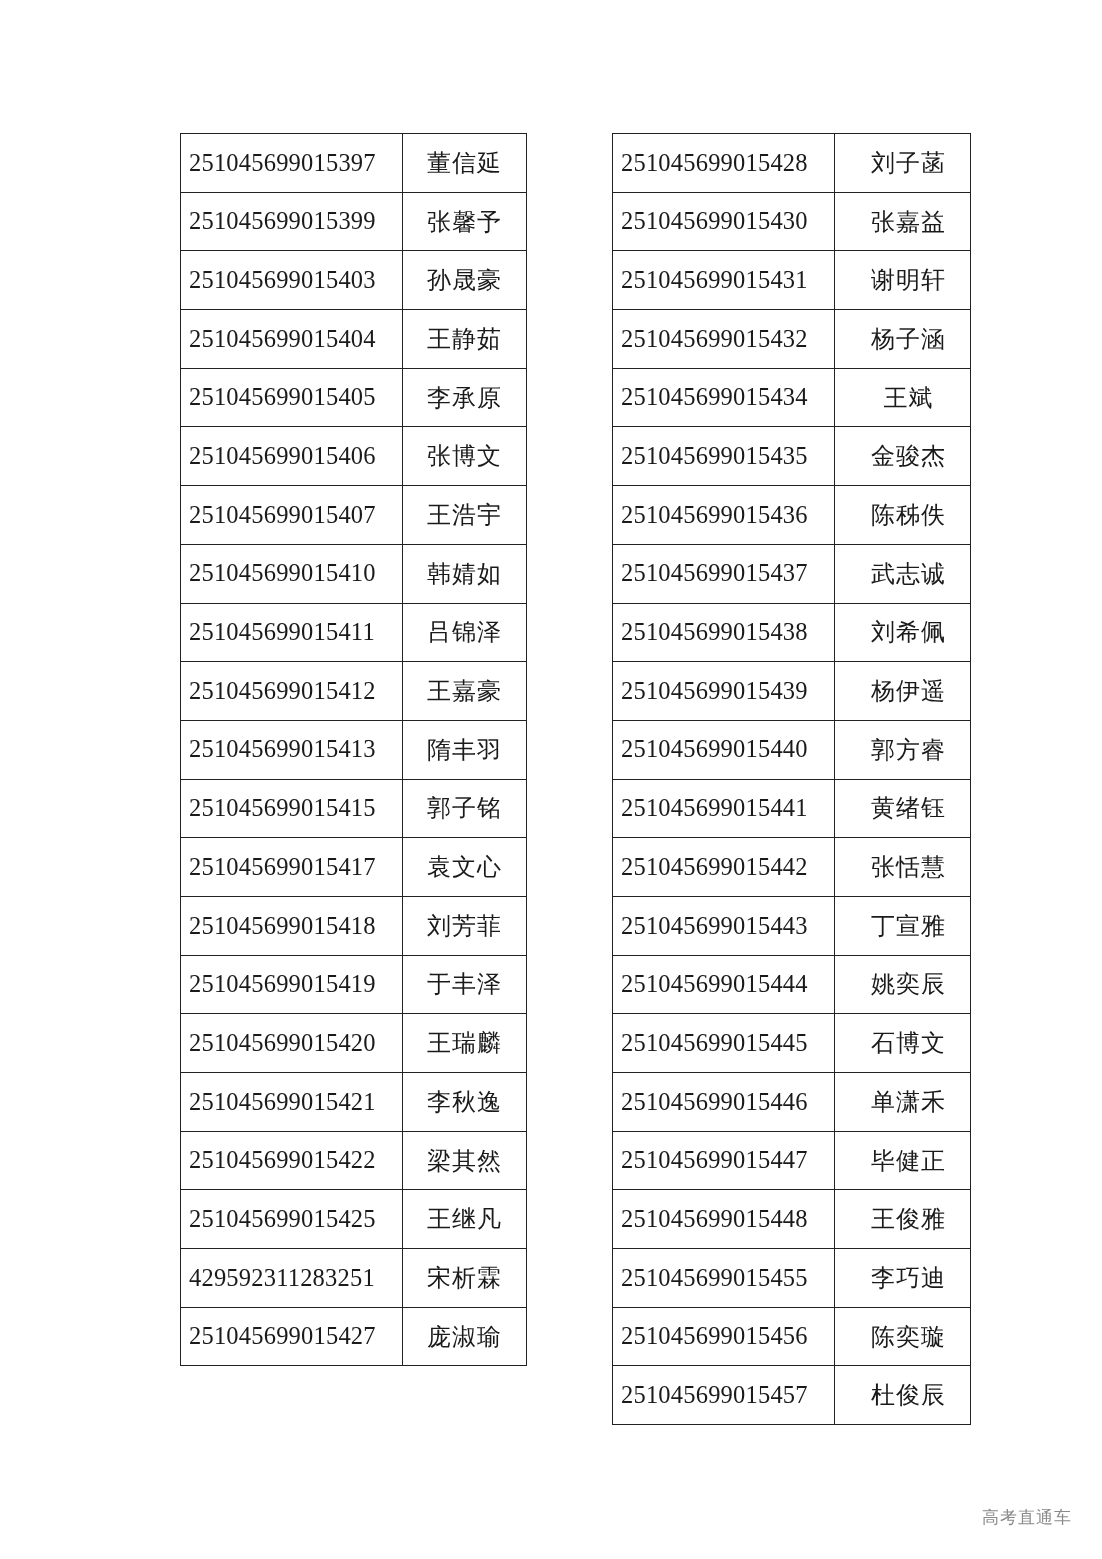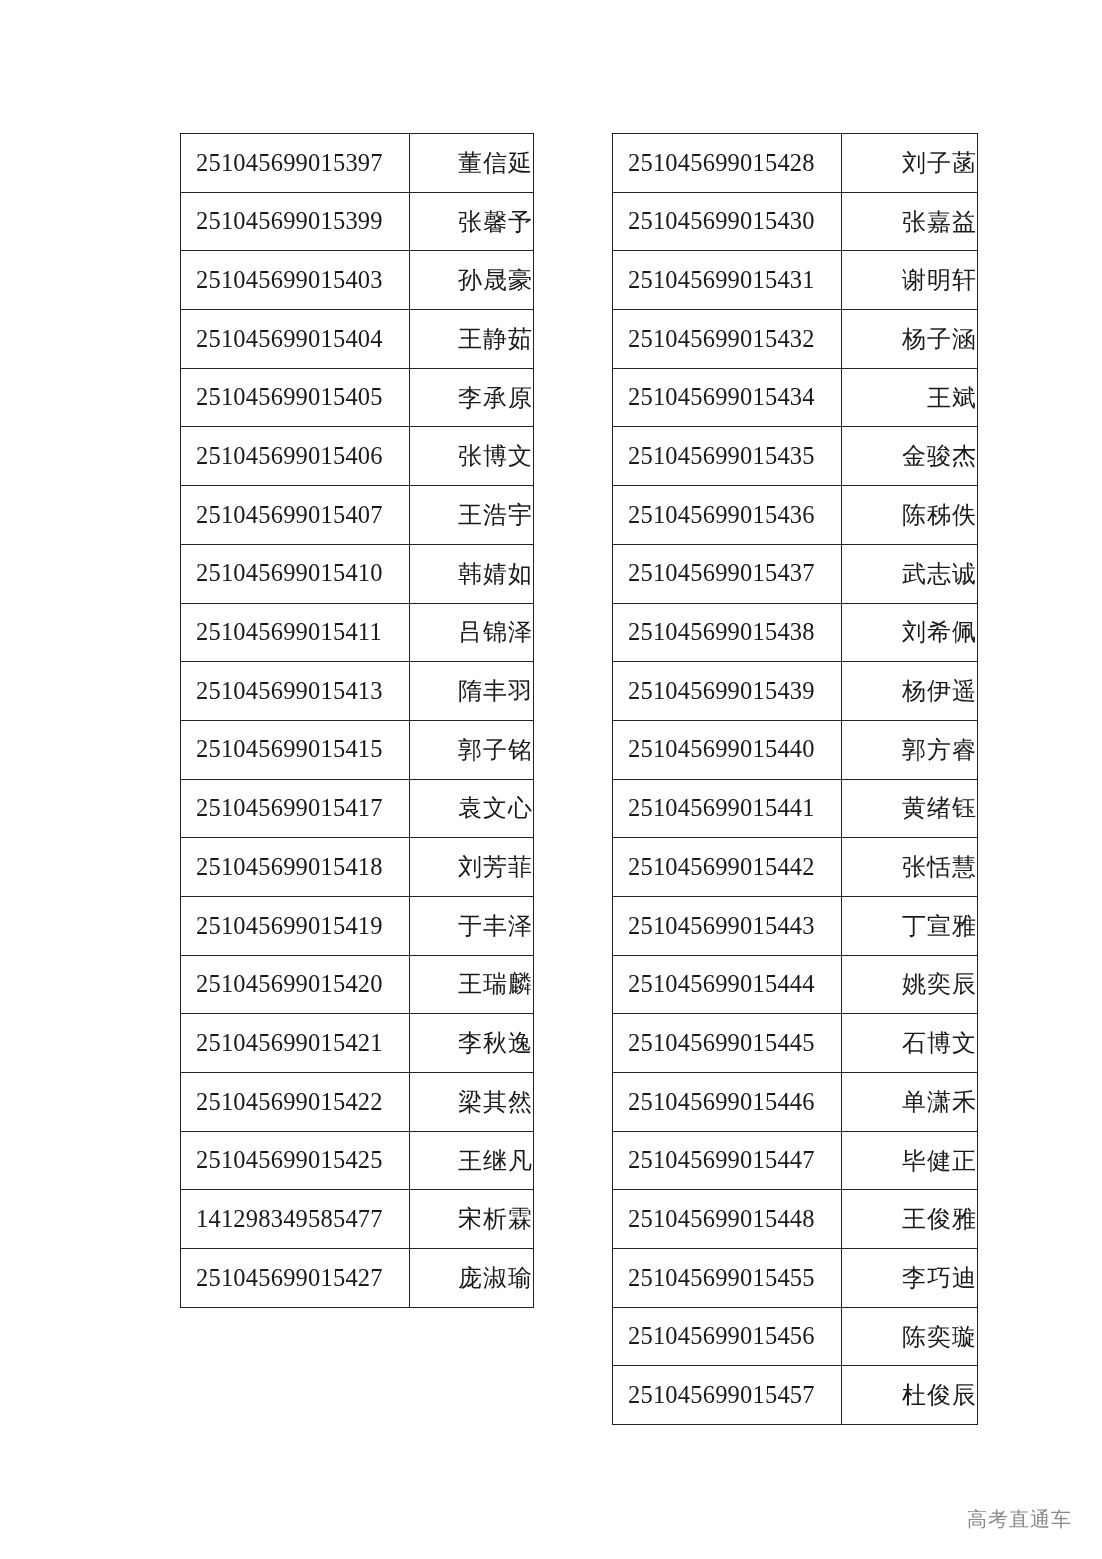--- a/index.html
+++ b/index.html
@@ -26,38 +26,38 @@
     .roster-table td {
       border: 1.3px solid #222;
       height: 57.7px;
       padding: 0;
       vertical-align: middle;
       font-size: 24.5px;
       line-height: 1;
     }
     .roster-table td.id-cell {
       width: 213px;
-      padding-left: 15px;
+      padding-left: 8px;
       text-align: left;
       letter-spacing: 0.2px;
     }
     .roster-table td.name-cell {
       width: 123px;
-      text-align: right;
+      text-align: center;
       font-family: "DejaVu Sans", "Liberation Sans", sans-serif;
       font-size: 24px;
       letter-spacing: 1px;
     }
     .roster-table.right td.name-cell { width: 123px; padding-left: 12px; }
     .watermark {
       position: absolute;
       right: 30px;
       top: 1506px;
       font-family: "DejaVu Sans", "Liberation Sans", sans-serif;
-      font-size: 20px;
+      font-size: 17px;
       color: #8a8a8a;
       letter-spacing: 1px;
       text-align: right;
     }
   </style>
 </head>
 <body>
 
 <table class="roster-table left">
   <tbody id="left-body">
@@ -91,20 +91,24 @@
       </tr>
       <tr>
         <td class="id-cell">251045699015410</td>
         <td class="name-cell">韩婧如</td>
       </tr>
       <tr>
         <td class="id-cell">251045699015411</td>
         <td class="name-cell">吕锦泽</td>
       </tr>
       <tr>
+        <td class="id-cell">251045699015412</td>
+        <td class="name-cell">王嘉豪</td>
+      </tr>
+      <tr>
         <td class="id-cell">251045699015413</td>
         <td class="name-cell">隋丰羽</td>
       </tr>
       <tr>
         <td class="id-cell">251045699015415</td>
         <td class="name-cell">郭子铭</td>
       </tr>
       <tr>
         <td class="id-cell">251045699015417</td>
         <td class="name-cell">袁文心</td>
@@ -127,21 +131,21 @@
       </tr>
       <tr>
         <td class="id-cell">251045699015422</td>
         <td class="name-cell">梁其然</td>
       </tr>
       <tr>
         <td class="id-cell">251045699015425</td>
         <td class="name-cell">王继凡</td>
       </tr>
       <tr>
-        <td class="id-cell">141298349585477</td>
+        <td class="id-cell">429592311283251</td>
         <td class="name-cell">宋析霖</td>
       </tr>
       <tr>
         <td class="id-cell">251045699015427</td>
         <td class="name-cell">庞淑瑜</td>
       </tr>
     </tbody>
 </table>
 
 <table class="roster-table right">

